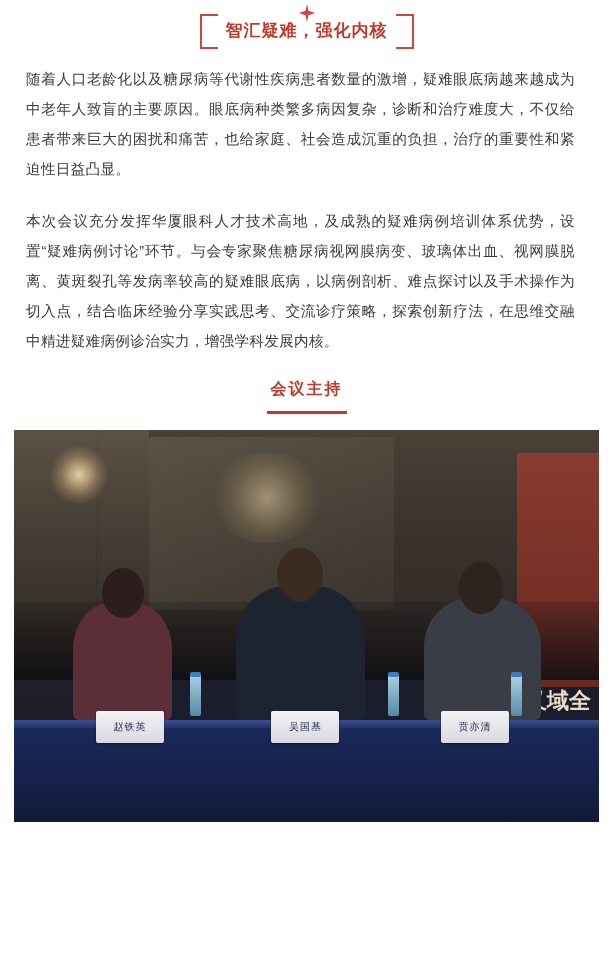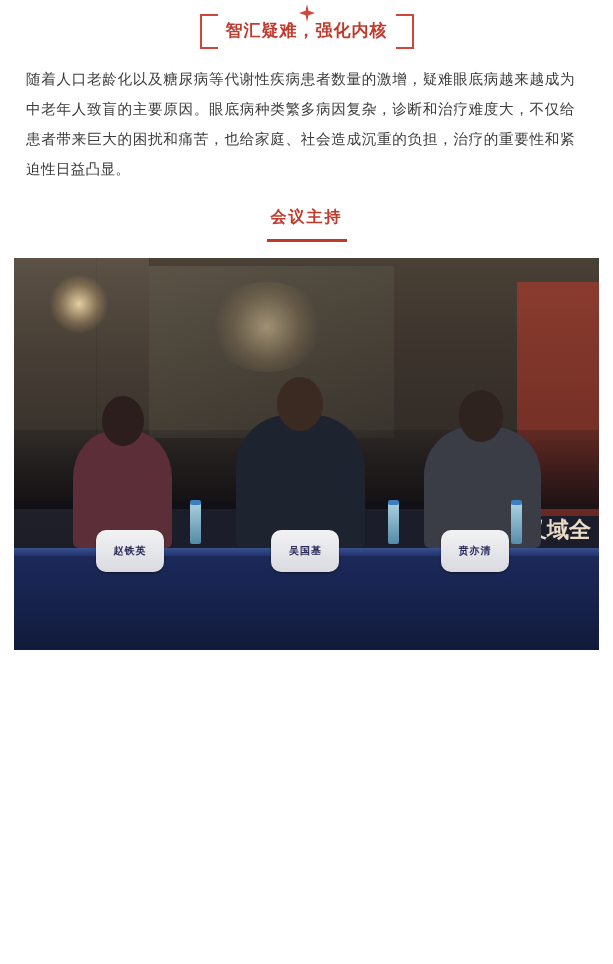--- a/index.html
+++ b/index.html
@@ -200,30 +200,30 @@
     bottom: 26%;
     border-radius: 40% 40% 6px 6px;
   }
   .ph-head {
     position: absolute;
     border-radius: 50%;
   }
   
   .ph-plate {
     position: absolute;
-    height: 42px;
-    border-radius: 10px;
+    height: 32px;
+    border-radius: 2px;
     background: linear-gradient(180deg, #f2f2f4 0%, #d9dae0 100%);
     box-shadow: 0 1px 2px rgba(0,0,0,0.5);
     display: flex;
     align-items: center;
     justify-content: center;
     color: #2a2a5a;
     font-size: 10px;
-    font-weight: bold;
+    font-weight: normal;
     letter-spacing: 1px;
   }
   .ph-bottle {
     position: absolute;
     width: 11px;
     border-radius: 3px 3px 2px 2px;
     background: linear-gradient(180deg, rgba(180,220,235,0.95), rgba(90,150,180,0.9));
   }
   .ph-bottle-cap {
     position: absolute;
@@ -269,20 +269,21 @@
       <span class="banner-corner-bl"></span>
       <svg class="banner-spark" viewBox="0 0 20 20">
         <path d="M10 0 L11.6 7.4 L19 10 L11.6 12.6 L10 20 L8.4 12.6 L1 10 L8.4 7.4 Z" fill="#d1463a"></path>
       </svg>
       <div class="banner-text">智汇疑难，强化内核</div>
     </div>
   </div>
 
   <div class="content">
     <p class="para">随着人口老龄化以及糖尿病等代谢性疾病患者数量的激增，疑难眼底病越来越成为中老年人致盲的主要原因。眼底病种类繁多病因复杂，诊断和治疗难度大，不仅给患者带来巨大的困扰和痛苦，也给家庭、社会造成沉重的负担，治疗的重要性和紧迫性日益凸显。</p>
+    <p class="para">本次会议充分发挥华厦眼科人才技术高地，及成熟的疑难病例培训体系优势，设置“疑难病例讨论”环节。与会专家聚焦糖尿病视网膜病变、玻璃体出血、视网膜脱离、黄斑裂孔等发病率较高的疑难眼底病，以病例剖析、难点探讨以及手术操作为切入点，结合临床经验分享实践思考、交流诊疗策略，探索创新疗法，在思维交融中精进疑难病例诊治实力，增强学科发展内核。</p>
   </div>
 
   <div class="section-heading">
     <span class="section-heading-inner">
       <span class="section-heading-text">会议主持</span>
       <span class="section-underline"></span>
     </span>
   </div>
 
   <div class="photo-wrap">

